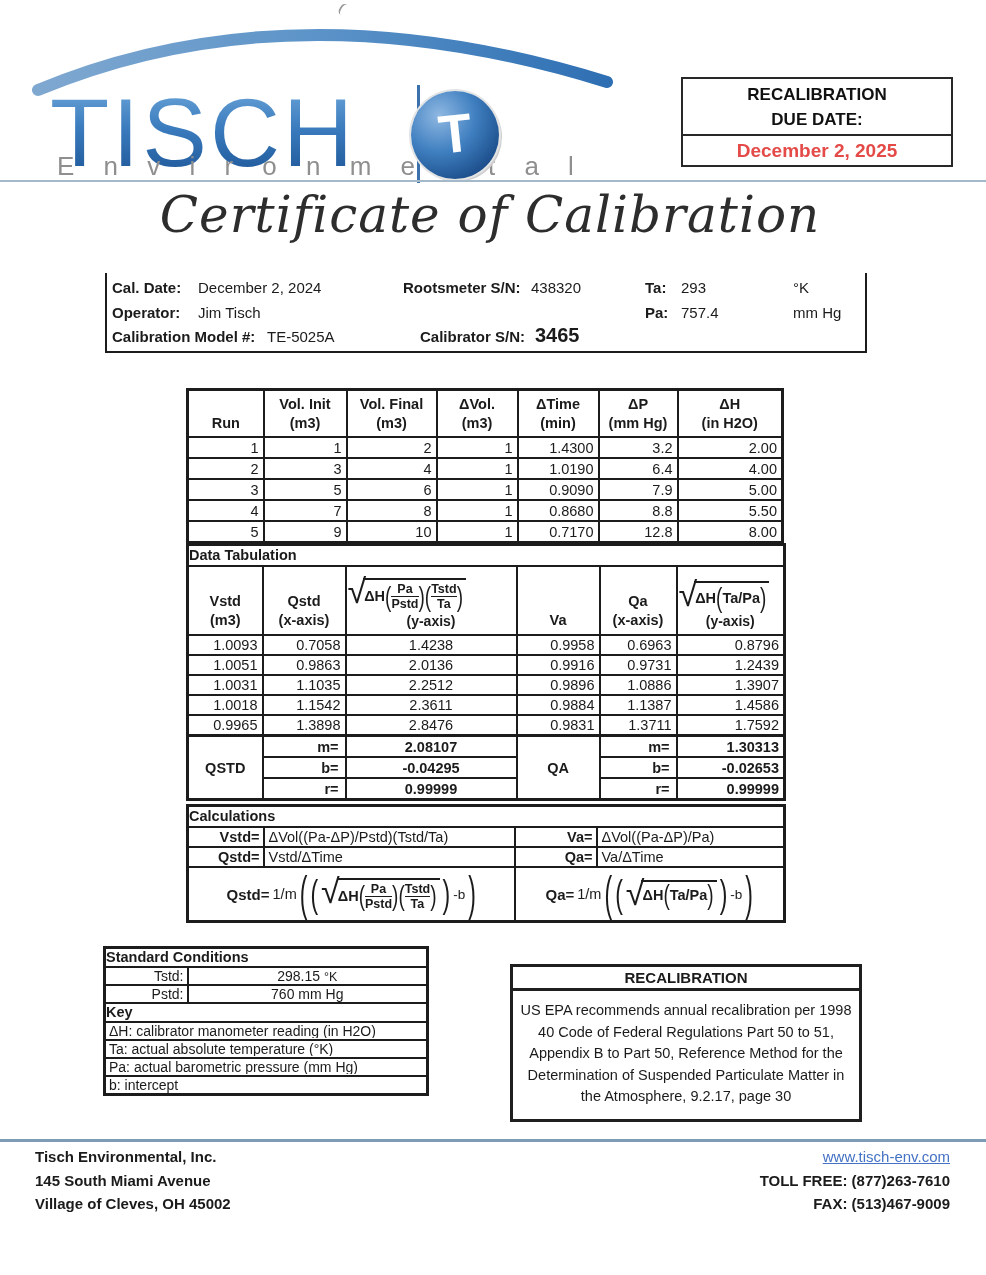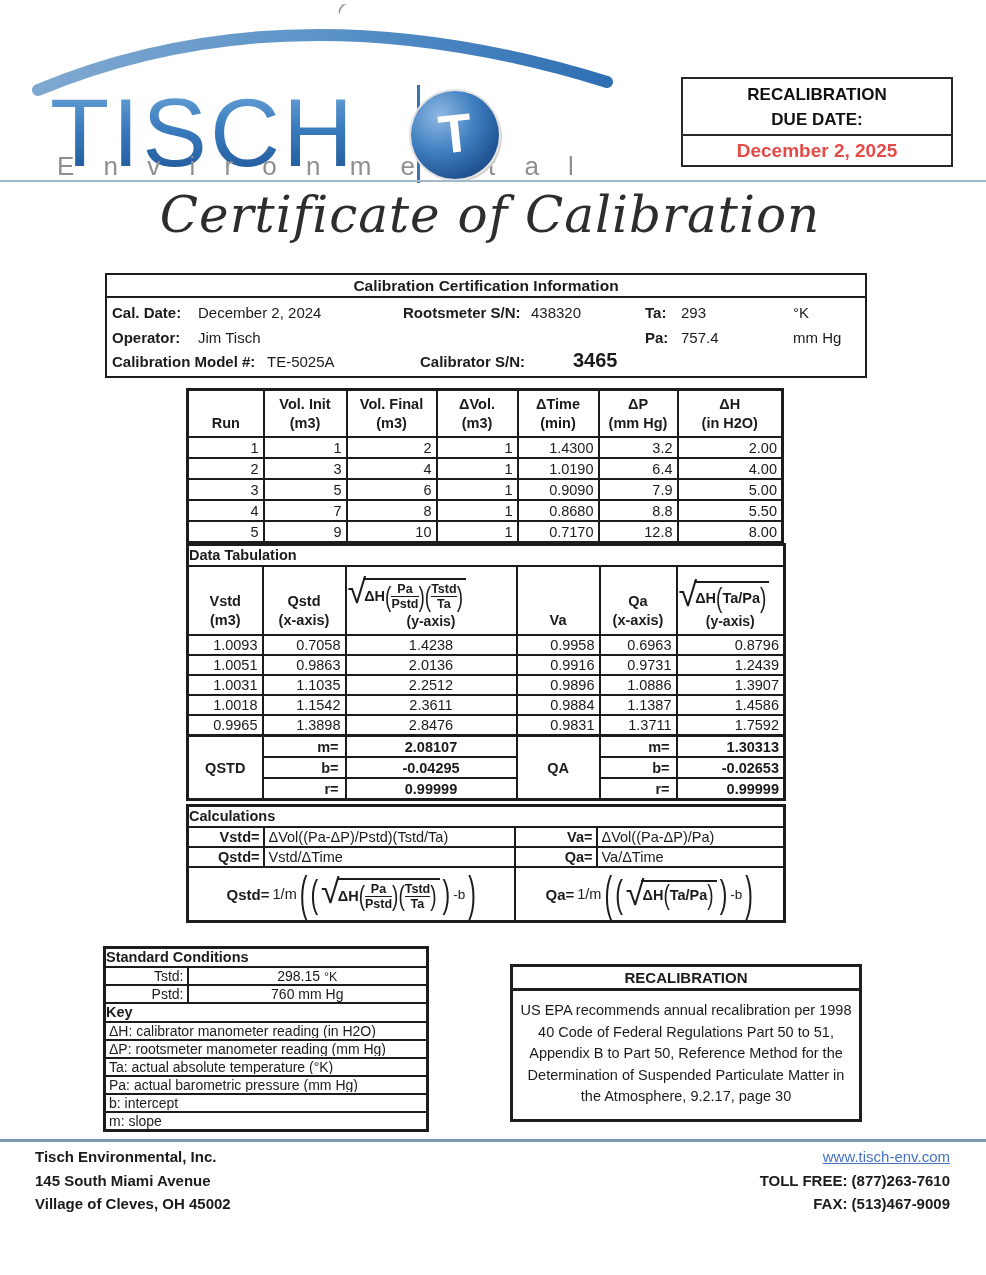--- a/index.html
+++ b/index.html
@@ -47,21 +47,21 @@
     font-size:50px;color:#2d2d2d;letter-spacing:1px;
   }
 
   
   .cert-info{left:105px;top:273px;width:762px;}
   .ci-header{border:2px solid #1c1c1c;height:21px;line-height:21px;text-align:center;
     font-weight:700;font-size:15.5px;}
   .ci-body{border:2px solid #1c1c1c;border-top:none;height:78px;position:relative;font-size:15px;}
   .ci-body span{position:absolute;white-space:nowrap;}
   .lbl{font-weight:700;}
-  .big-sn{font-size:20px;font-weight:700;margin-left:38px;}
+  .big-sn{font-size:20px;font-weight:700;}
 
   
   table{border-collapse:collapse;table-layout:fixed;}
   .grid{border:3px solid #1c1c1c;}
   .grid td,.grid th{border:2px solid #1c1c1c;overflow:hidden;padding:0;}
   .ttl{font-weight:700;font-size:15px;text-align:left;height:19px;line-height:19px;margin-top:48px;}
 
   .run{left:186px;top:388px;}
   .run th{font-size:14.5px;font-weight:700;text-align:center;vertical-align:bottom;
     line-height:1.32;padding:2px 2px 3px 2px;height:40px;}
@@ -151,21 +151,20 @@
   <div class="rd-top">
     <div>RECALIBRATION</div>
     <div>DUE DATE:</div>
   </div>
   <div class="rd-date">December 2, 2025</div>
 </div>
 
 <div class="abs script-title">Certificate of Calibration</div>
 
 <div class="abs cert-info">
-  <div class="ci-header">Calibration Certification Information</div>
   <div class="ci-body">
     <span class="lbl" style="left:5px;top:6px;">Cal. Date:</span>
     <span style="left:91px;top:6px;">December 2, 2024</span>
     <span class="lbl" style="left:296px;top:6px;">Rootsmeter S/N:</span>
     <span style="left:424px;top:6px;">438320</span>
     <span class="lbl" style="left:538px;top:6px;">Ta:</span>
     <span style="left:574px;top:6px;">293</span>
     <span style="left:686px;top:6px;">°K</span>
 
     <span class="lbl" style="left:5px;top:31px;">Operator:</span>
@@ -501,33 +500,27 @@
     <td class="sl">Pstd:</td>
     <td class="sv"><span>760</span> <span>mm Hg</span></td>
   </tr>
   <tr>
         <td colspan="2" class="ttl">Key</td>
       </tr>
   <tr>
         <td colspan="2" class="keycell">ΔH: calibrator manometer reading (in H2O)</td>
       </tr>
   <tr>
-        <td colspan="2" class="keycell">ΔP: rootsmeter manometer reading (mm Hg)</td>
-      </tr>
-  <tr>
         <td colspan="2" class="keycell">Ta: actual absolute temperature (°K)</td>
       </tr>
   <tr>
         <td colspan="2" class="keycell">Pa: actual barometric pressure (mm Hg)</td>
       </tr>
   <tr>
         <td colspan="2" class="keycell">b: intercept</td>
-      </tr>
-  <tr>
-        <td colspan="2" class="keycell">m: slope</td>
       </tr>
 </tbody>
   </table>
 
 <div class="abs recal-box">
   <div class="rb-header">RECALIBRATION</div>
   <div class="rb-body">
     <div class="rb-line">US EPA recommends annual recalibration per 1998</div>
     <div class="rb-line">40 Code of Federal Regulations Part 50 to 51,</div>
     <div class="rb-line">Appendix B to Part 50, Reference Method for the</div>

